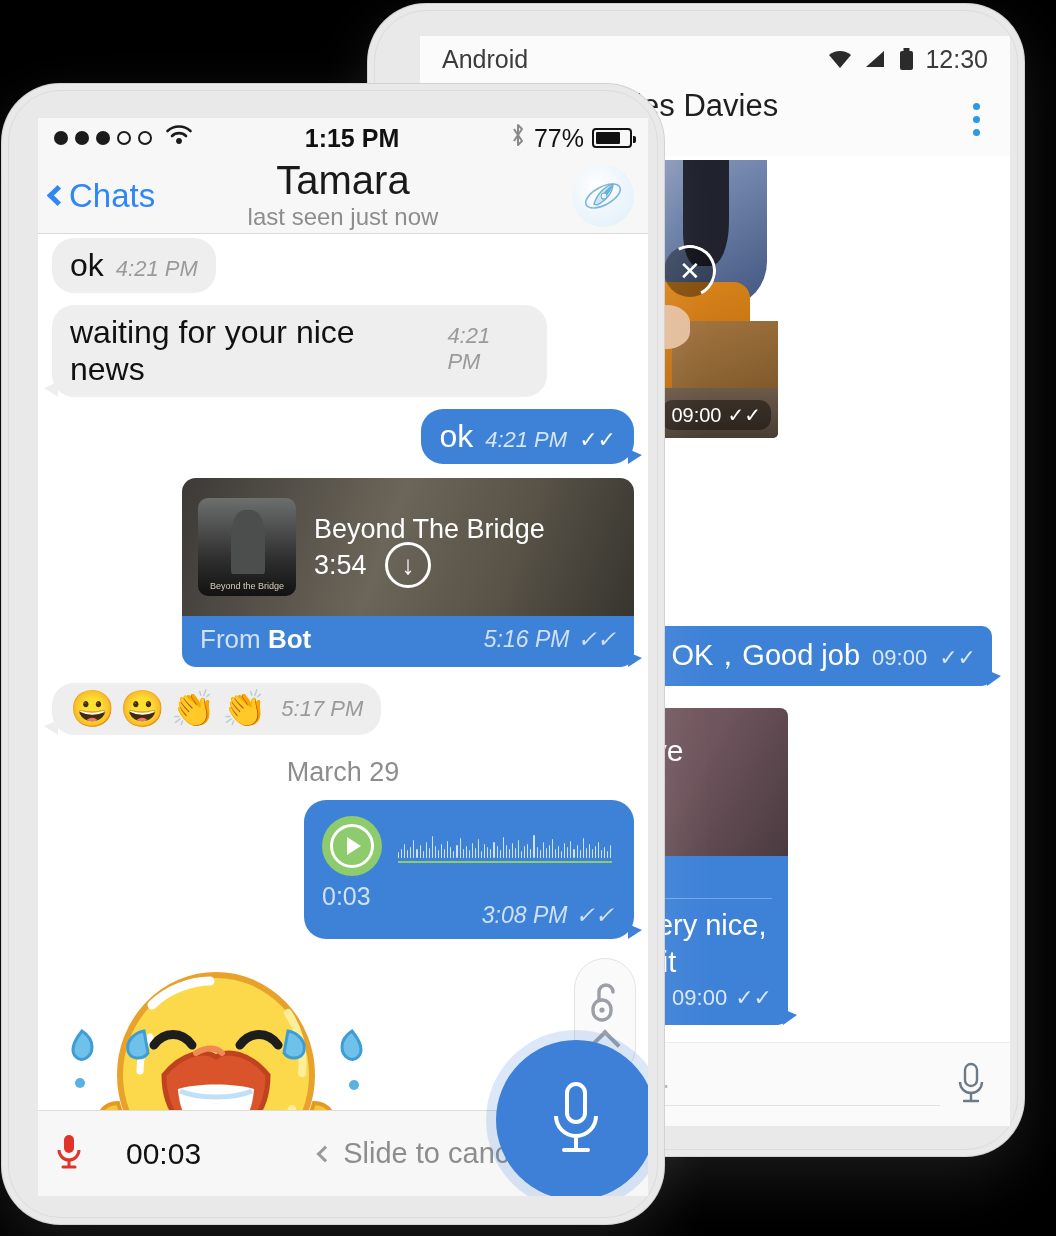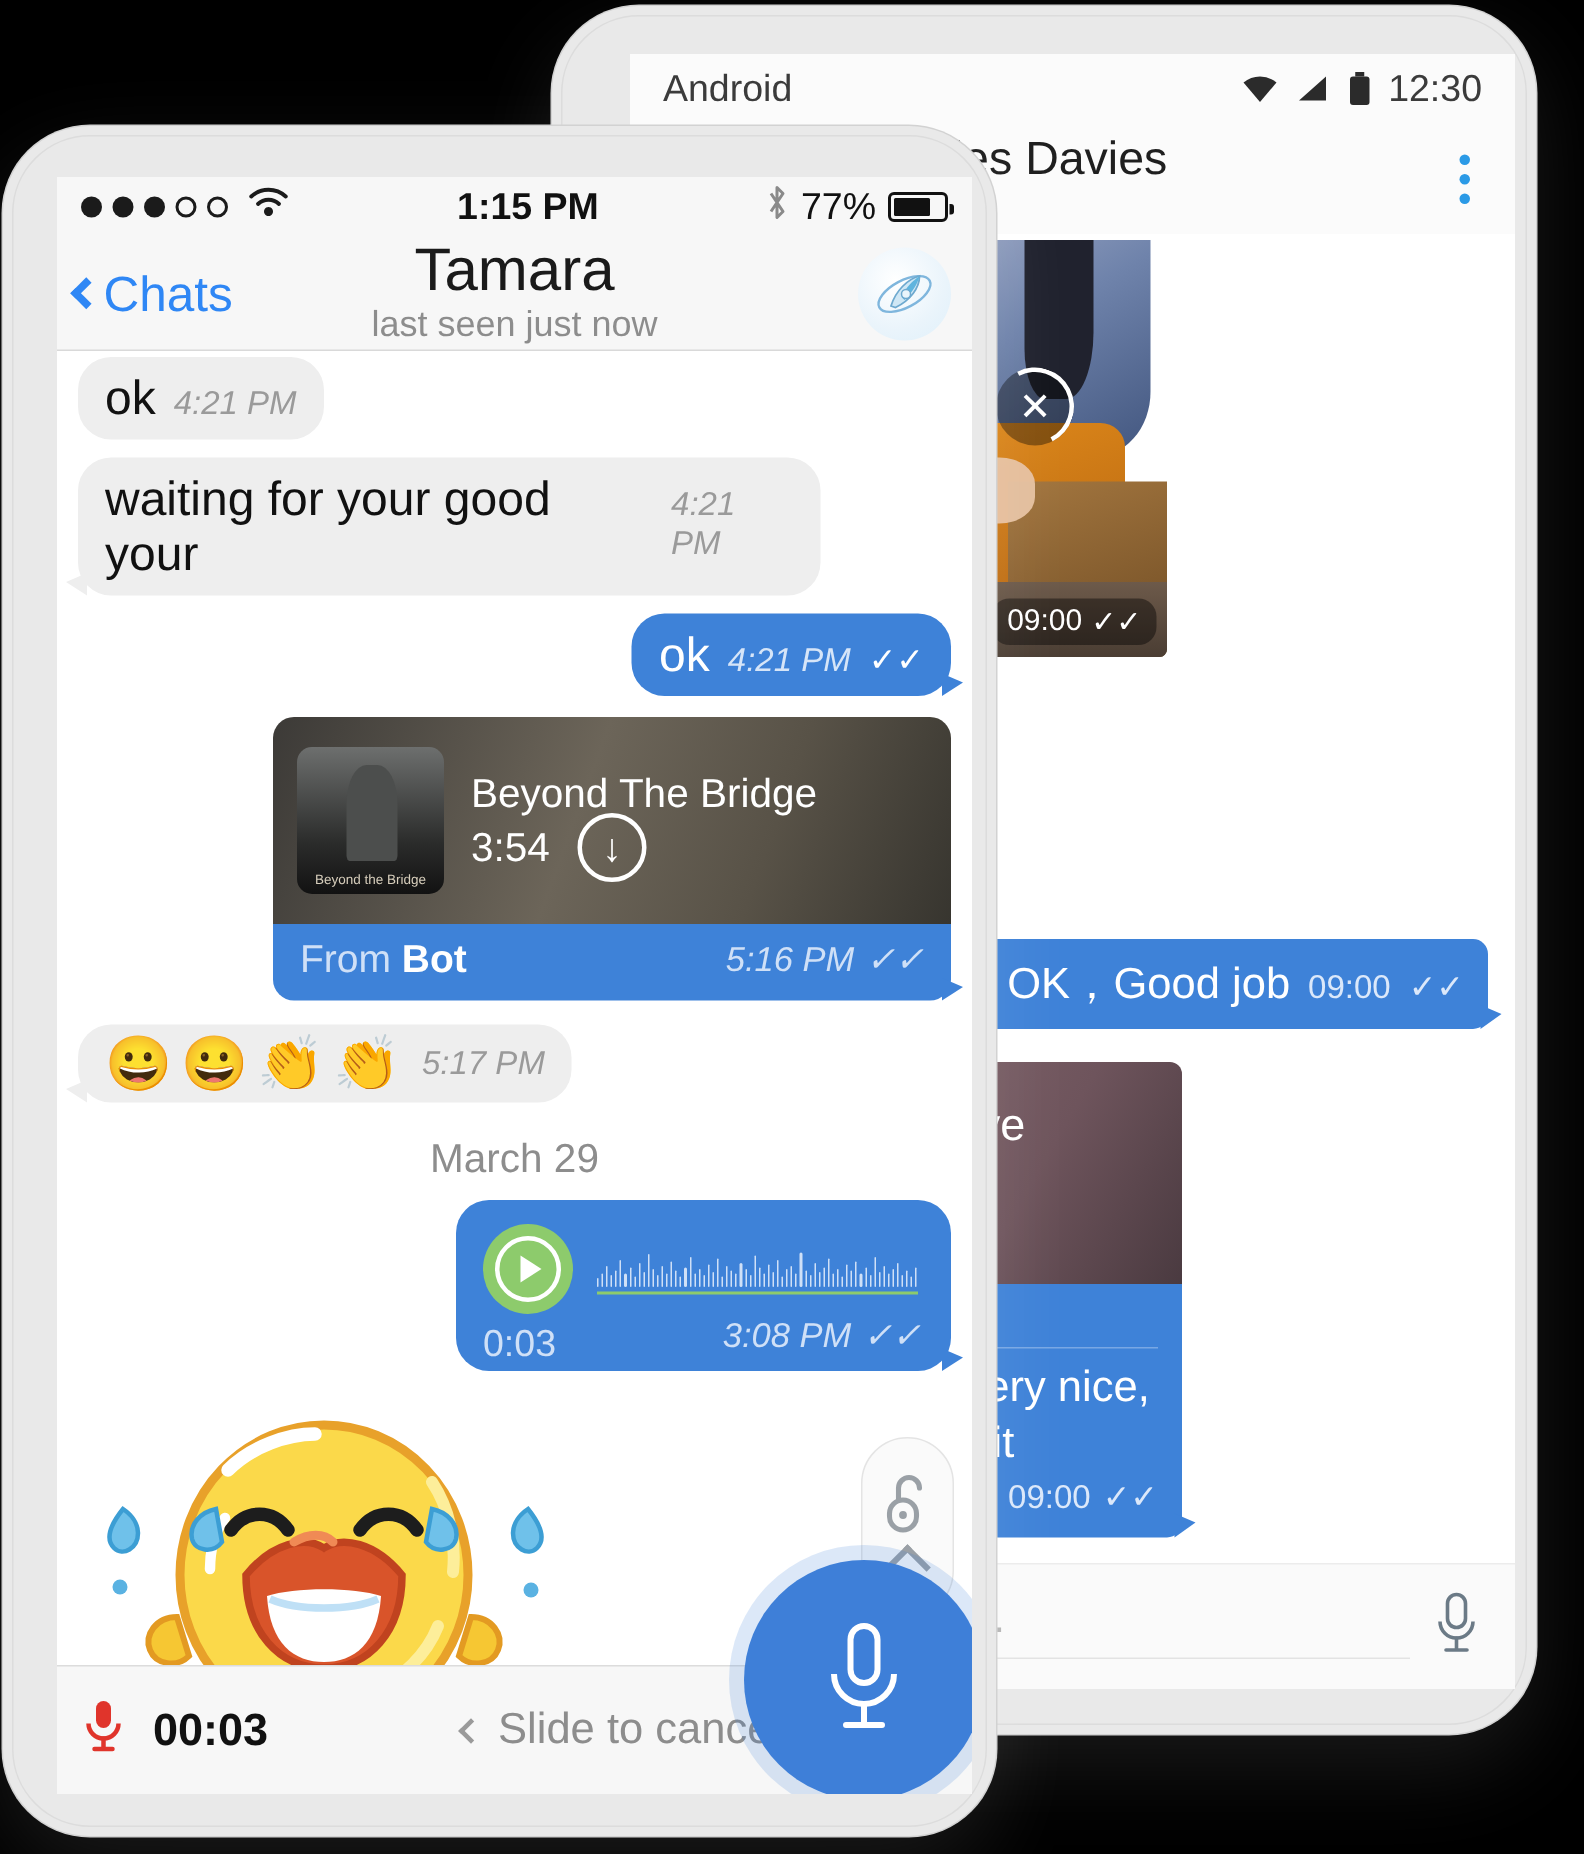--- a/index.html
+++ b/index.html
@@ -203,21 +203,21 @@
   .ios-from .lf{color:#cfe0f7;font-size:26px;}
   .ios-from .lf b{color:#fff;}
   .ios-from .rt{margin-left:auto;color:#cfe0f7;font-size:23px;font-style:italic;display:flex;gap:8px;align-items:center;}
 
   .emoji-bub{background:#eeeeee;border-radius:22px;padding:8px 18px;display:inline-flex;align-items:center;gap:6px;position:relative;}
   .emoji-bub .em{font-size:36px;line-height:1;}
   .emoji-bub .time{font-size:22px;font-style:italic;color:#9a9a9a;margin-left:8px;}
 
   .date-div{text-align:center;color:#8d8d8d;font-size:27px;margin:22px 0 8px;}
 
-  .voice-bub{background:#3e82d8;border-radius:22px;padding:16px 22px 3px 18px;width:330px;position:relative;color:#fff;}
+  .voice-bub{background:#3e82d8;border-radius:22px;padding:16px 22px 28px 18px;width:330px;position:relative;color:#fff;}
   .voice-top{display:flex;align-items:center;gap:16px;}
   .play{width:60px;height:60px;border-radius:50%;background:#8dcb6c;display:flex;align-items:center;justify-content:center;flex:none;}
   .play .ring{width:44px;height:44px;border-radius:50%;border:3px solid #fff;display:flex;align-items:center;justify-content:center;}
   .play .tri{width:0;height:0;border-left:14px solid #fff;border-top:9px solid transparent;border-bottom:9px solid transparent;margin-left:4px;}
   .wave{flex:1;display:flex;align-items:flex-end;gap:2px;height:34px;border-bottom:2px solid #8dcb6c;padding-bottom:3px;}
   .wave i{flex:1;background:#cfe0f7;display:block;border-radius:1px;}
   .voice-dur{font-size:25px;color:#cfe0f7;margin-top:6px;}
   .voice-time{position:absolute;right:20px;bottom:10px;font-size:23px;font-style:italic;color:#cfe0f7;display:flex;gap:8px;align-items:center;}
 
   
@@ -229,21 +229,21 @@
     position:absolute;right:12px;bottom:118px;width:62px;height:120px;border-radius:31px;
     background:#fafafa;border:1px solid #e4e4e4;display:flex;flex-direction:column;
     align-items:center;justify-content:center;gap:10px;z-index:8;
   }
   .lock-btn .up{width:22px;height:22px;border-left:4px solid #9aa0a6;border-top:4px solid #9aa0a6;transform:rotate(45deg);}
 
   .rec-bar{
     position:absolute;left:0;right:0;bottom:0;height:86px;background:#f7f7f7;border-top:1px solid #dcdcdc;
     display:flex;align-items:center;padding:0 18px;gap:20px;z-index:7;
   }
-  .rec-bar .tm{font-size:30px;color:#111;font-weight:bold;}
+  .rec-bar .tm{font-size:30px;color:#111;font-weight:normal;margin-left:24px;}
   .rec-bar .cancel{flex:1;display:flex;align-items:center;justify-content:center;gap:12px;color:#8d8d8d;font-size:29px;}
   .chev-small{display:inline-block;width:12px;height:12px;border-left:3px solid #9a9a9a;border-bottom:3px solid #9a9a9a;transform:rotate(45deg);}
   .rec-circle{
     position:absolute;right:-8px;bottom:-4px;width:160px;height:160px;border-radius:50%;
     background:#3e7fd8;box-shadow:0 0 0 10px rgba(62,127,216,.18);
     display:flex;align-items:center;justify-content:center;z-index:9;
   }
 </style>
 </head>
 <body>
@@ -455,21 +455,21 @@
 
       <div class="msgrow" style="margin-top:4px;">
         <div class="bub in">
           <span>ok</span>
           <span class="time">4:21 PM</span>
         </div>
       </div>
 
       <div class="msgrow">
         <div class="bub in">
-          <span>waiting for your good your</span>
+          <span>waiting for your nice news</span>
           <span class="time">4:21 PM</span>
           <span class="tail-in"></span>
         </div>
       </div>
 
       <div class="msgrow right">
         <div class="bub out">
           <span>ok</span>
           <span class="time">4:21 PM</span>
           <span class="tk">✓✓</span>

